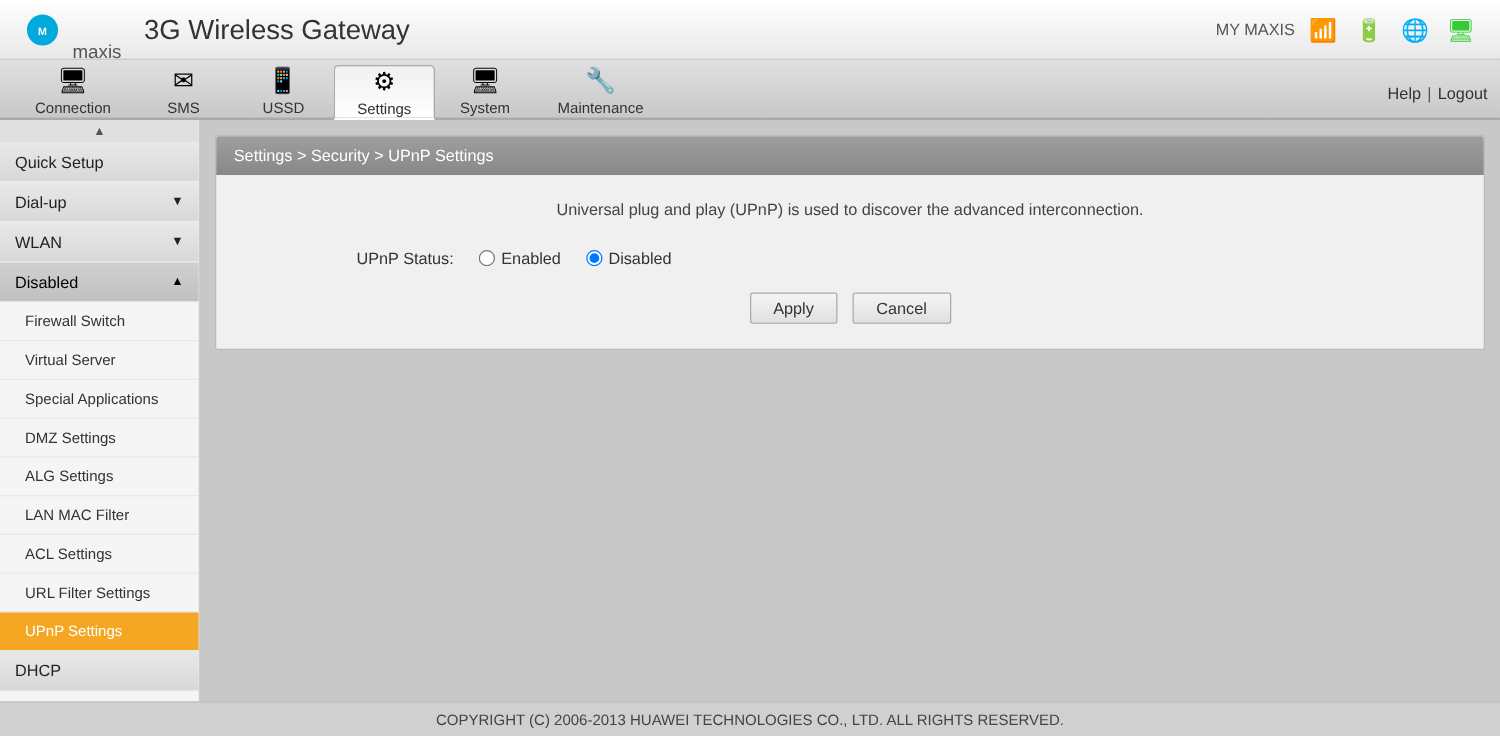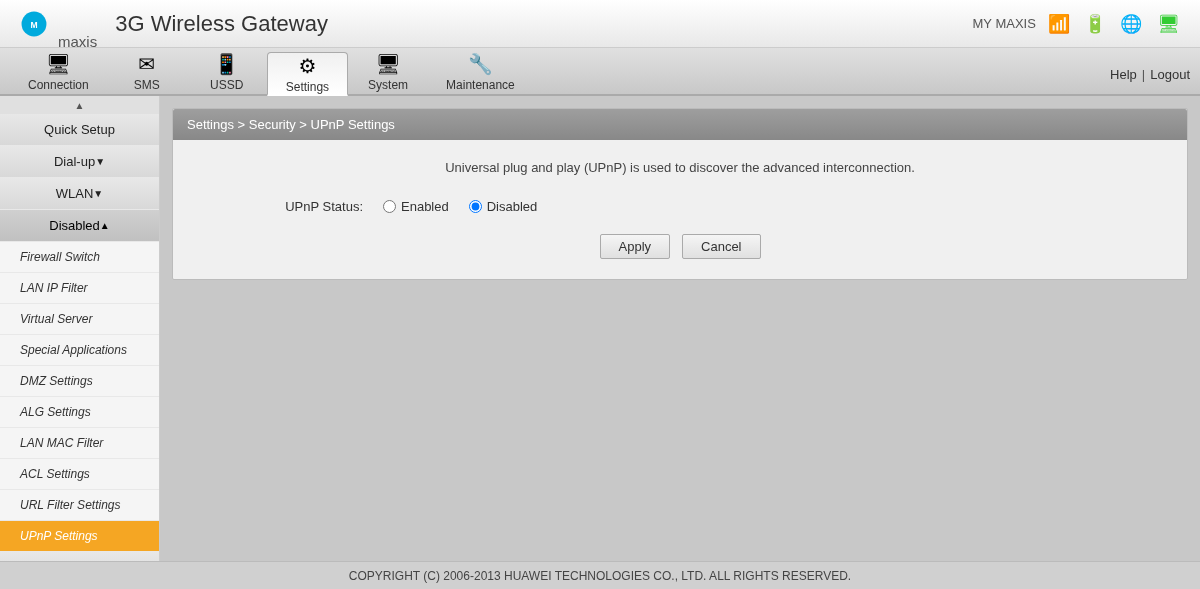--- a/index.html
+++ b/index.html
@@ -134,34 +134,32 @@
       color: #333;
       border-bottom: 1px solid #e8e8e8;
       display: flex;
       align-items: center;
       justify-content: space-between;
     }
     .sidebar-item.category {
       background: linear-gradient(to bottom, #e8e8e8, #d8d8d8);
       font-weight: normal;
       color: #222;
-      justify-content: center;
     }
     .sidebar-item.category.active-cat {
       background: linear-gradient(to bottom, #d0d0d0, #c0c0c0);
       color: #000;
     }
     .sidebar-item.active {
       background: #f5a623;
       color: #fff;
     }
     .sidebar-item.sub {
       padding-left: 20px;
       font-size: 12px;
-      font-style: italic;
     }
     .chevron { font-size: 10px; }
 
     
     .content-area {
       flex: 1;
       padding: 12px;
       background: #c8c8c8;
     }
     .content-panel {
@@ -314,23 +312,20 @@
     <div class="sidebar-item category">
       <span>WLAN</span>
       <span class="chevron">▼</span>
     </div>
     <div class="sidebar-item category active-cat">
       <span>Disabled</span>
       <span class="chevron">▲</span>
     </div>
     <div class="sidebar-item sub">
       <span>Firewall Switch</span>
-    </div>
-    <div class="sidebar-item sub">
-      <span>LAN IP Filter</span>
     </div>
     <div class="sidebar-item sub">
       <span>Virtual Server</span>
     </div>
     <div class="sidebar-item sub">
       <span>Special Applications</span>
     </div>
     <div class="sidebar-item sub">
       <span>DMZ Settings</span>
     </div>

